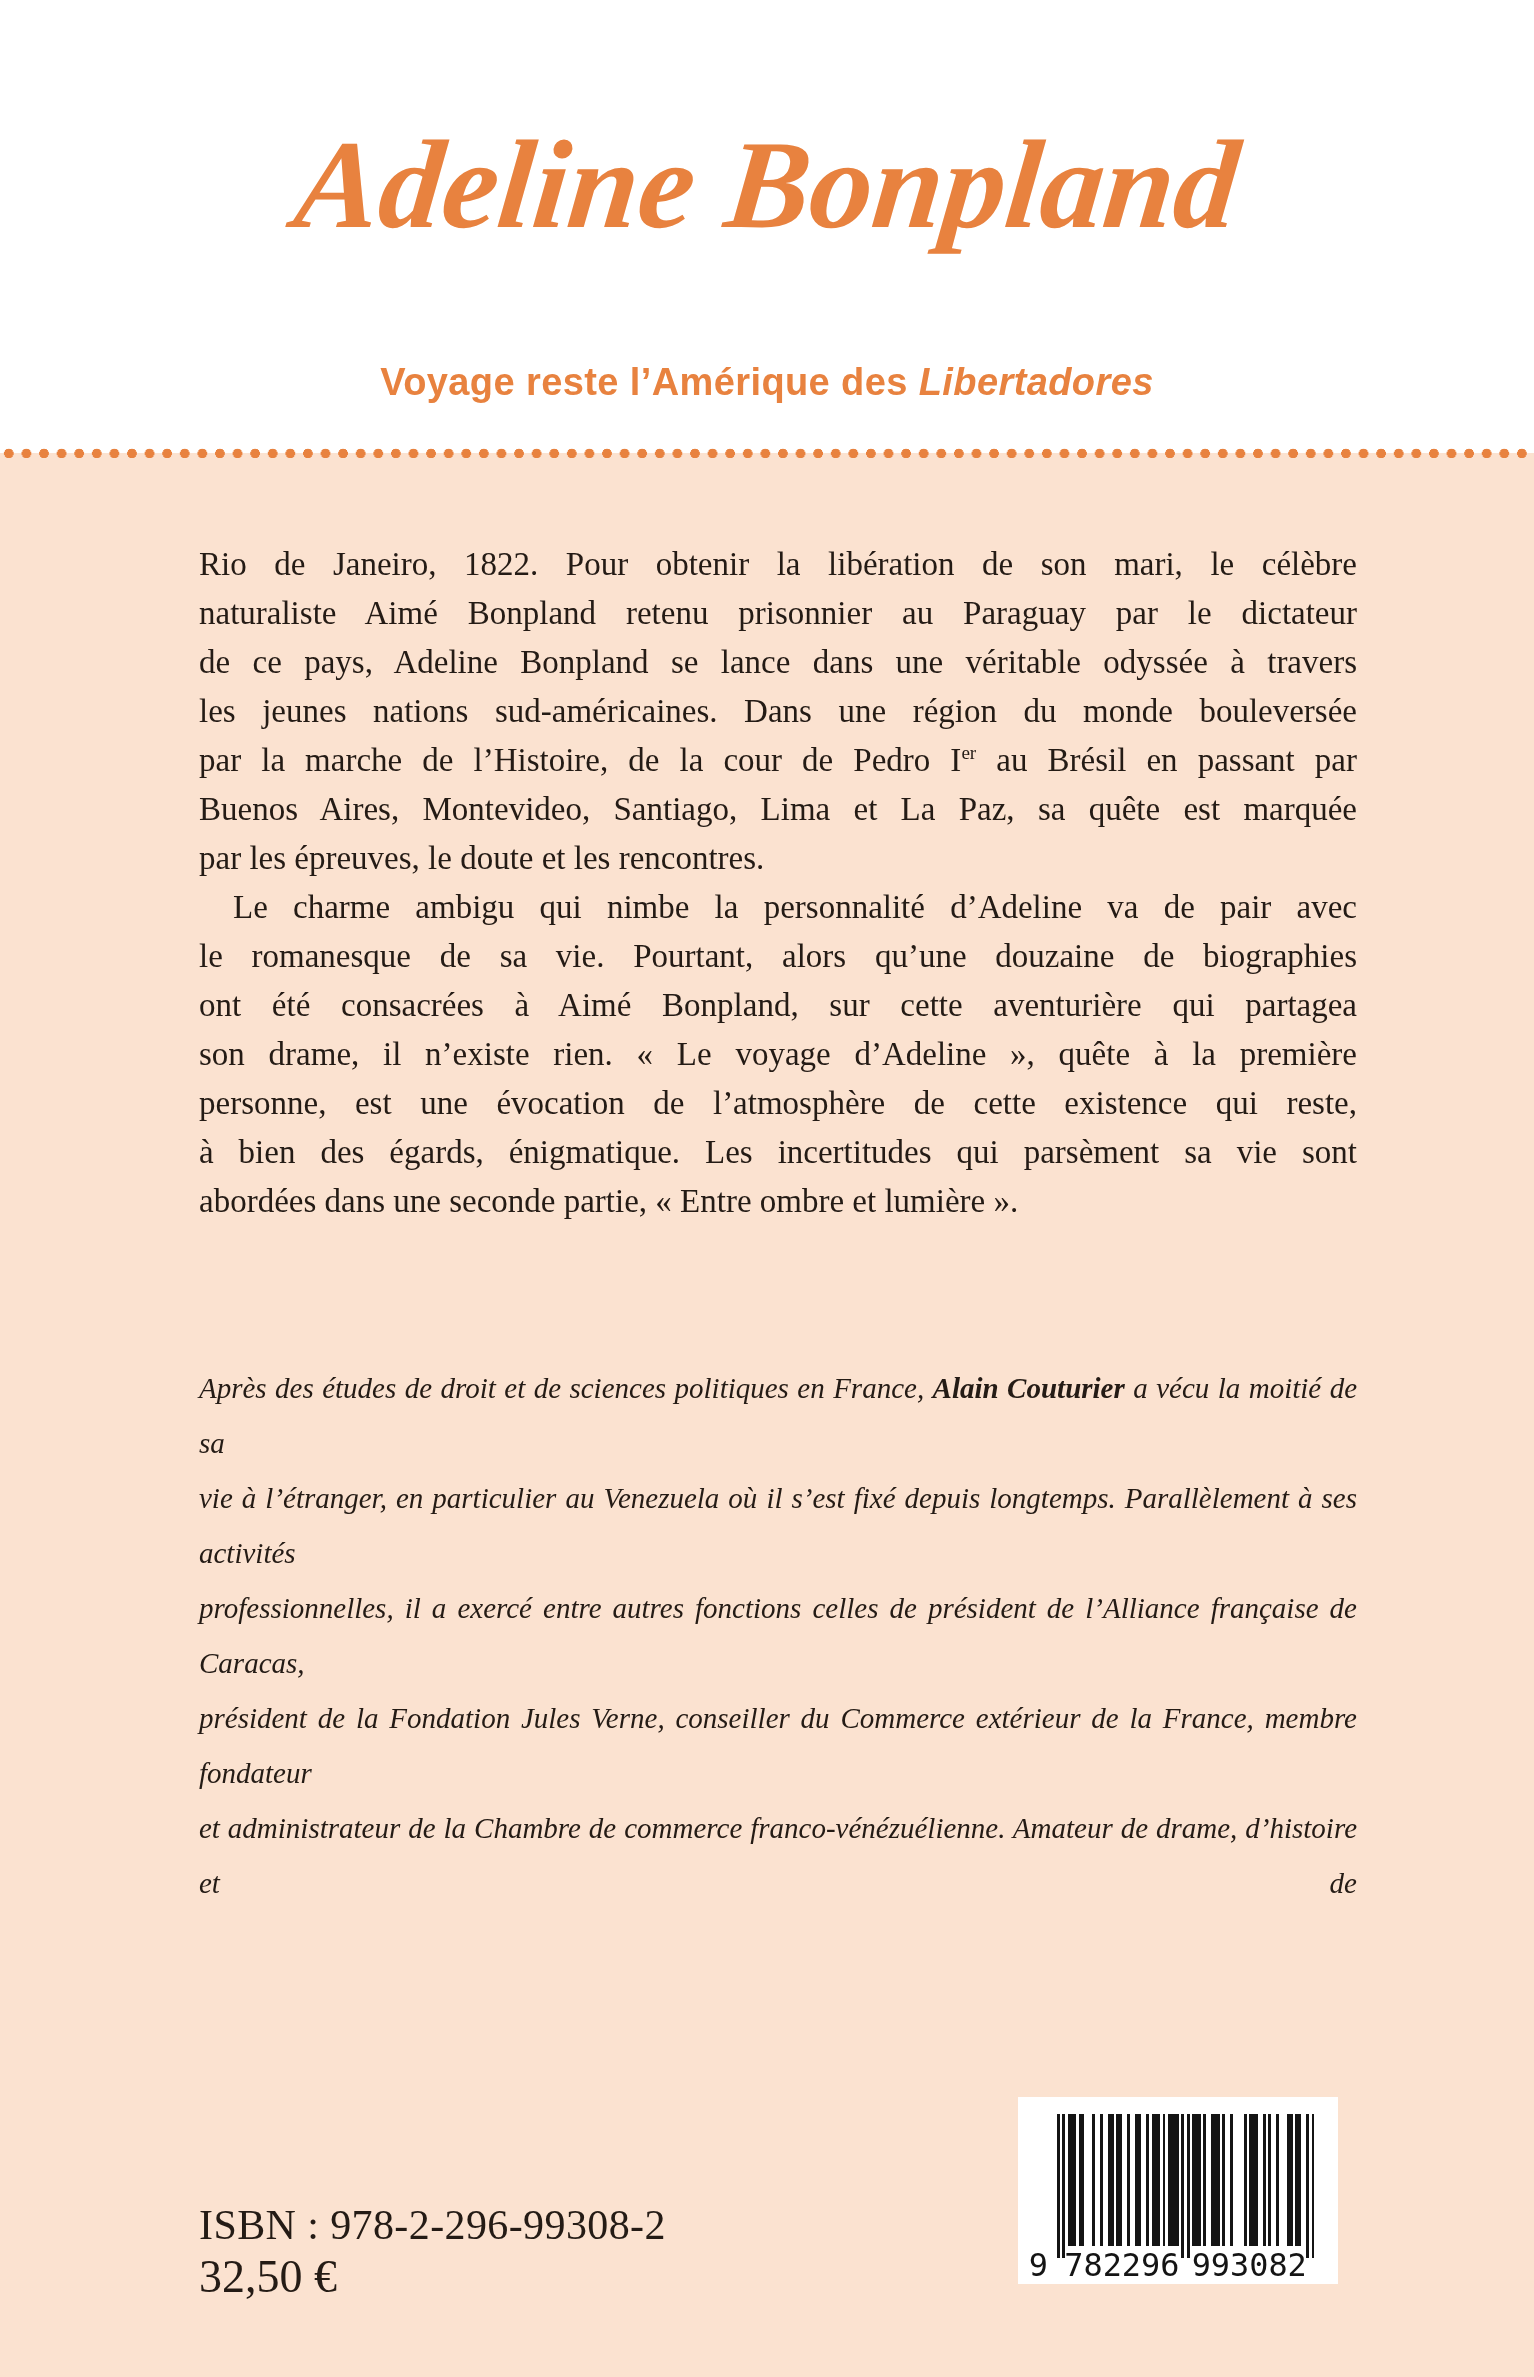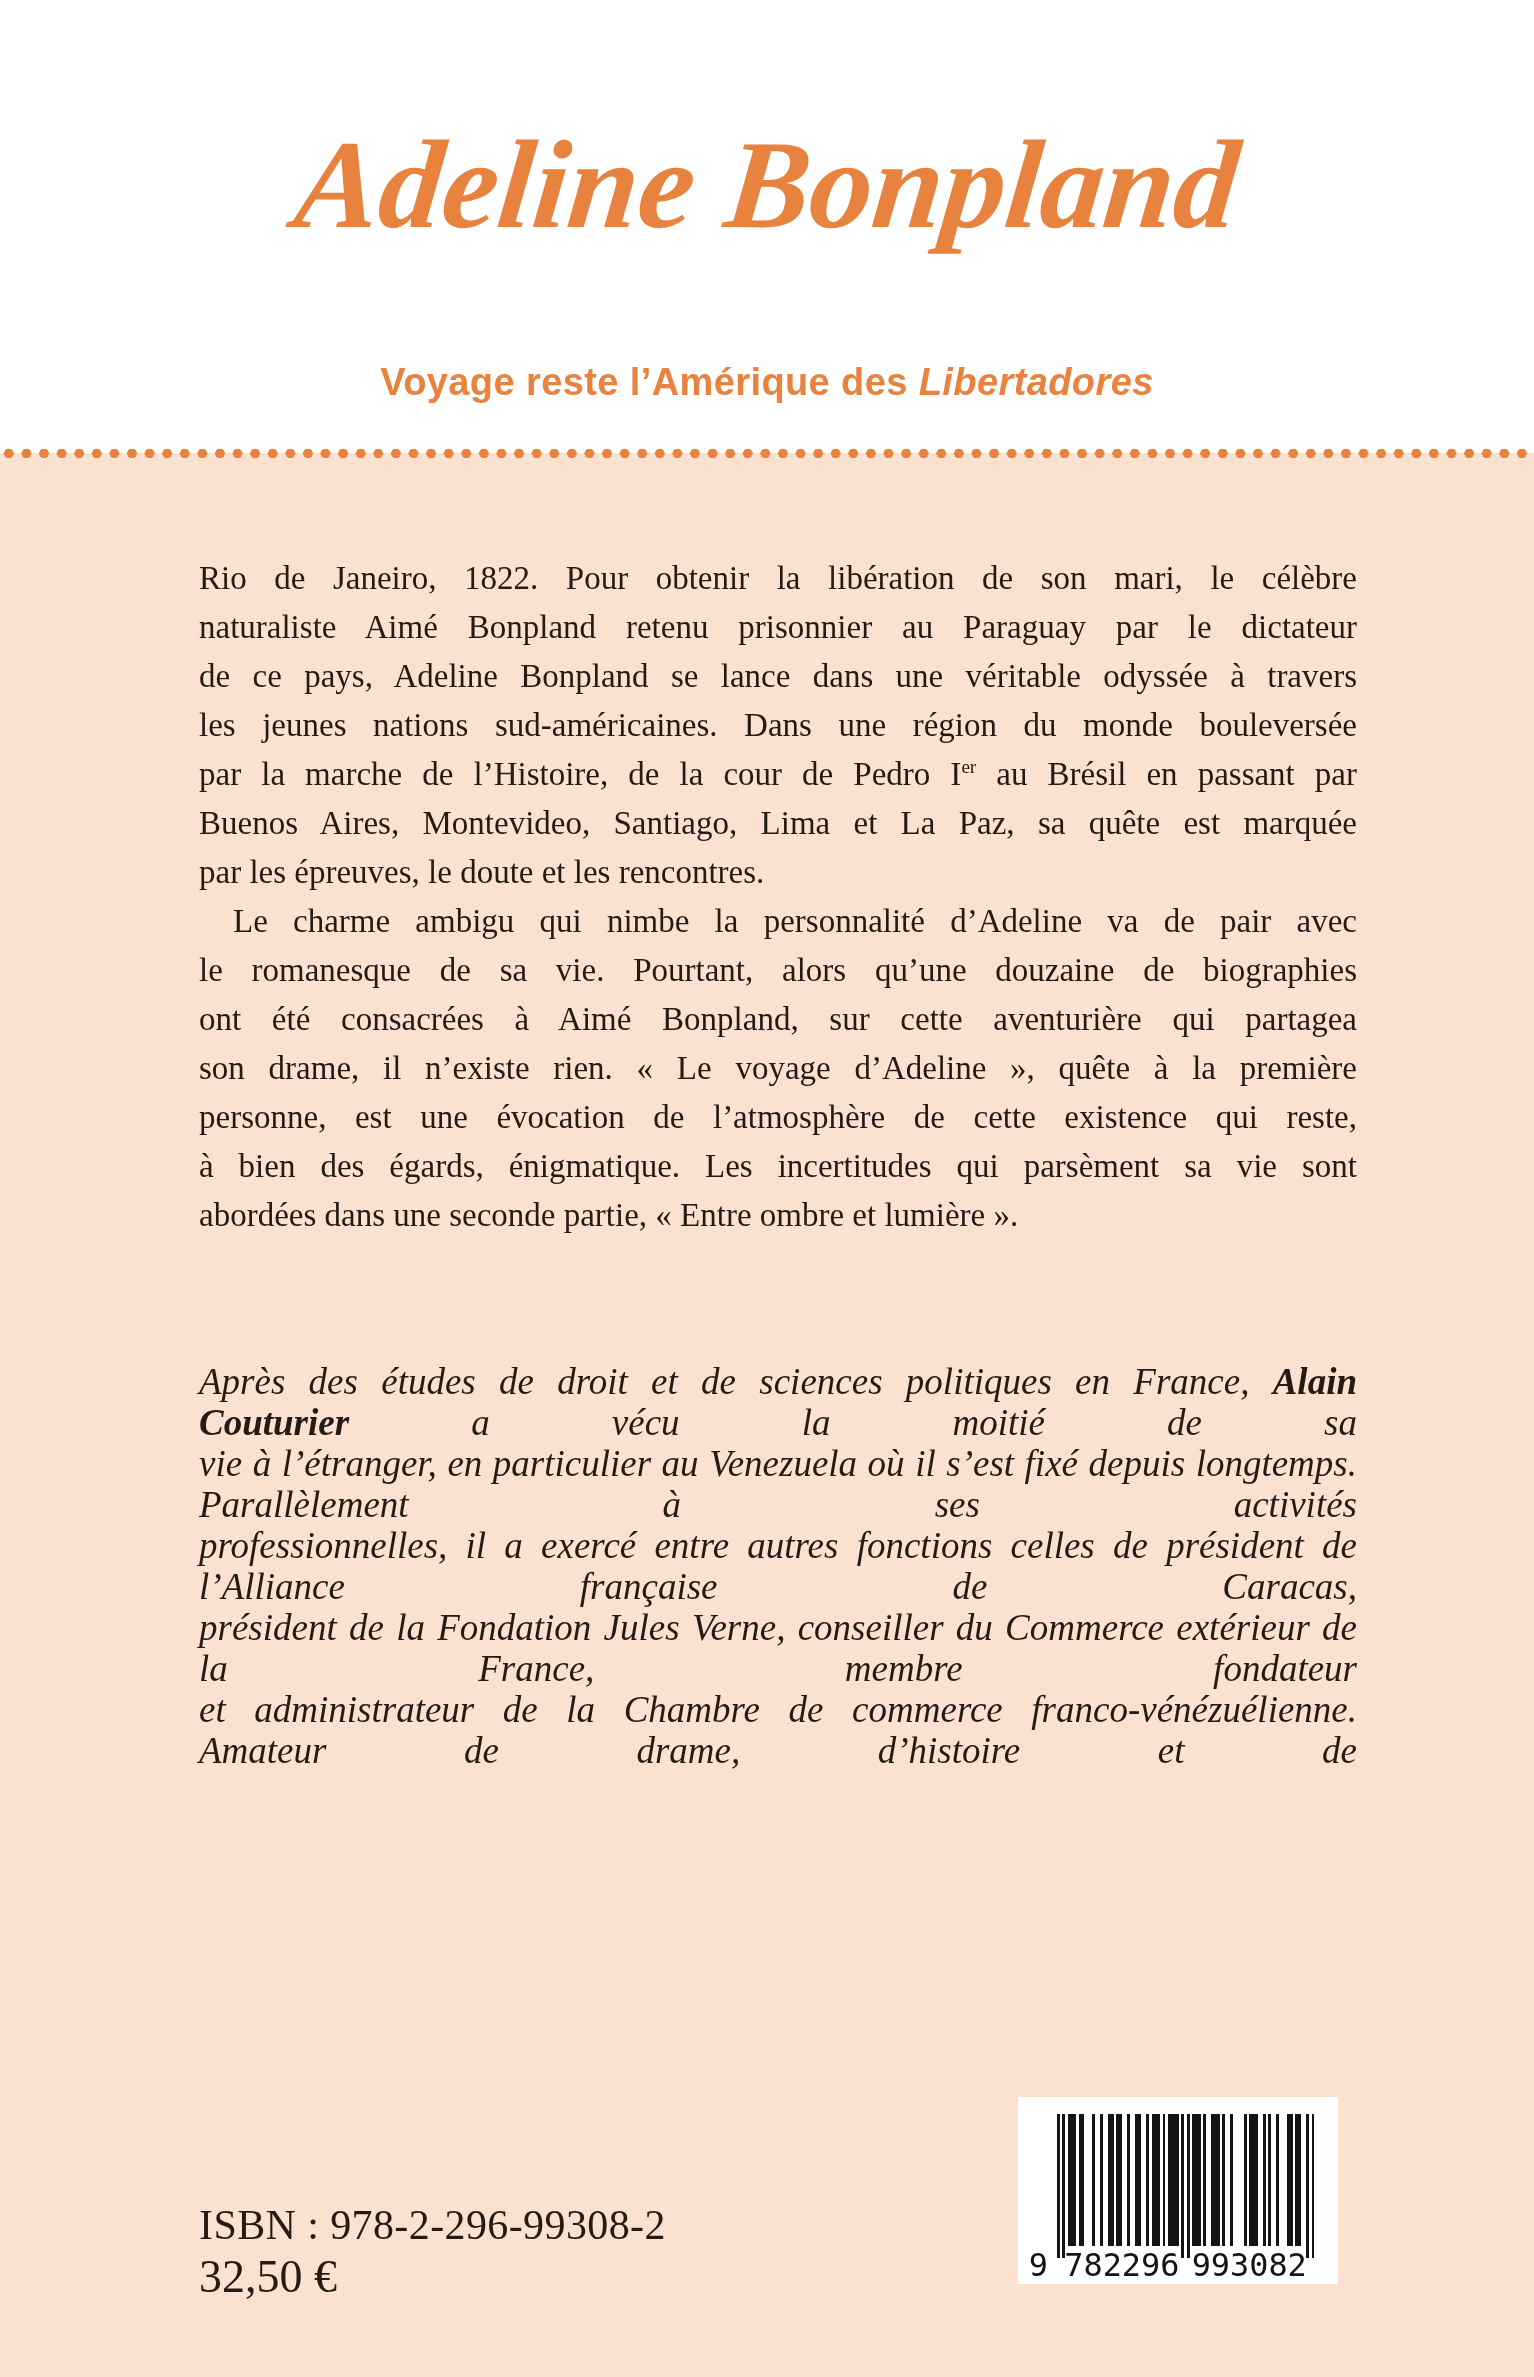--- a/index.html
+++ b/index.html
@@ -20,26 +20,26 @@
     font-style:italic; font-weight:bold; font-size:126px; line-height:1.25;
     color:#e8823f; transform:skewX(-6deg);
   }
   .subtitle {
     position:absolute; left:0; right:0; top:361px;
     text-align:center; font-family:"Liberation Sans", sans-serif;
     font-weight:bold; font-size:38px; color:#e8823f; letter-spacing:0.4px;
   }
   .subtitle .it { font-style:italic; }
   .blurb {
-    position:absolute; left:199px; width:1158px; top:554px;
+    position:absolute; left:199px; width:1158px; top:540px;
     font-size:33px; line-height:49px; color:#241b15;
   }
   .bio {
     position:absolute; left:199px; width:1158px; top:1361px;
-    font-size:37px; line-height:41px; font-style:italic; color:#241b15;
+    font-size:29px; line-height:55px; font-style:italic; color:#241b15;
   }
   .line { text-align:justify; text-align-last:justify; }
   .line.last { text-align-last:auto; }
   .line.indent { text-indent:34px; }
   .line sup { font-size:58%; vertical-align:super; line-height:0;margin-top:16px; }
   .bio .line b { font-weight:bold; }
   .isbn { position:absolute; left:199px; top:2201px; font-size:42px; color:#241b15; letter-spacing:0.4px; }
   .price { position:absolute; left:199px; top:2250px; font-size:46px; color:#241b15; }
   .barcode-box { position:absolute; left:1018px; top:2097px; width:320px; height:187px; background:#ffffff; }
   .barcode-box svg { display:block; }

